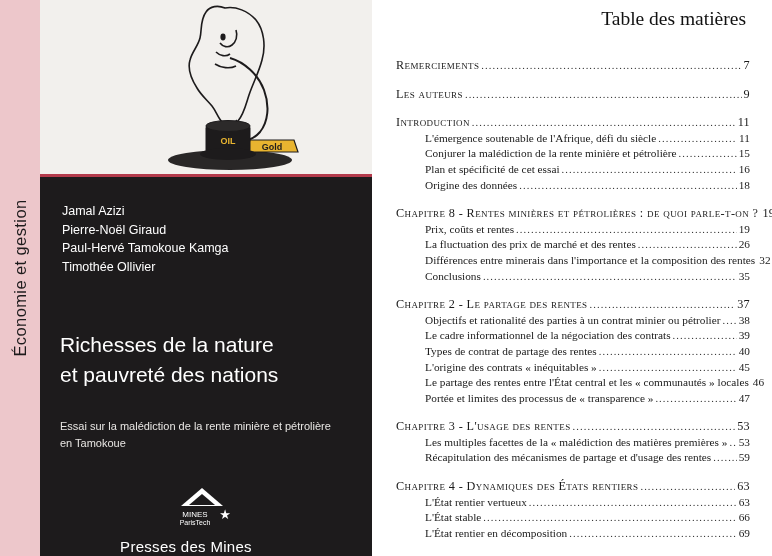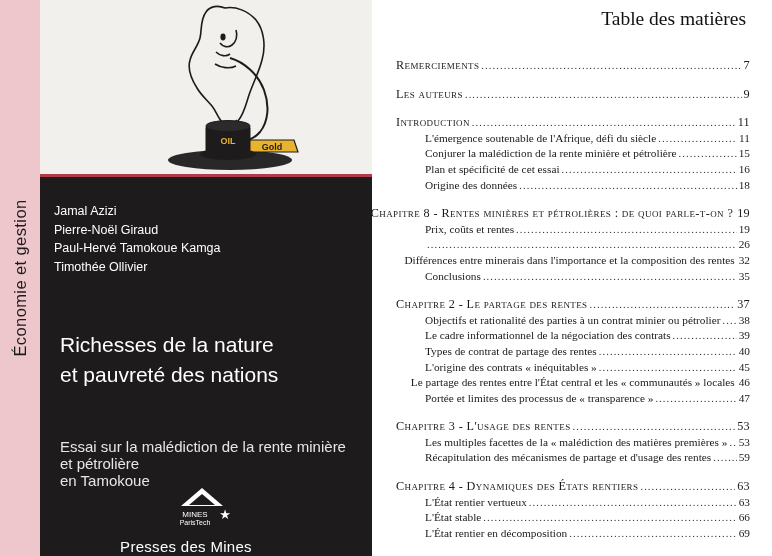--- a/index.html
+++ b/index.html
@@ -78,21 +78,21 @@
     top: 0;
     width: 332px;
     height: 175px;
     text-align: center;
   }
   .illus svg { display: block; }
 
   
   .authors {
     position: absolute;
-    left: 54px;
+    left: 62px;
     top: 202px;
     color: #ffffff;
     font-family: "Liberation Sans", sans-serif;
     font-size: 12.5px;
     line-height: 18.5px;
   }
   .authors div { white-space: nowrap; }
 
   .booktitle {
     position: absolute;
@@ -101,25 +101,25 @@
     width: 300px;
     color: #ffffff;
     font-family: "Liberation Sans", sans-serif;
     font-size: 21px;
     line-height: 30px;
     font-weight: 400;
   }
   .subtitle {
     position: absolute;
     left: 60px;
-    top: 438px;
+    top: 418px;
     width: 300px;
     color: #e8e6e3;
     font-family: "Liberation Sans", sans-serif;
-    font-size: 15px;
+    font-size: 11px;
     line-height: 17px;
   }
 
   .publisher-logo {
     position: absolute;
     left: 0;
     right: 0;
     top: 486px;
     text-align: center;
     padding-left: 32px;
@@ -159,21 +159,20 @@
     right: 22px;
     top: 58px;
   }
   .entry {
     display: flex;
     align-items: baseline;
     font-size: 11.3px;
     color: #1a1a1a;
     line-height: 15.6px;
     white-space: nowrap;
-    justify-content: flex-end;
   }
   .entry .label { flex: 0 0 auto; }
   .entry .dots {
     flex: 1 1 auto;
     overflow: hidden;
     white-space: nowrap;
     margin: 0 2px;
     letter-spacing: 1.1px;
     color: #2a2a2a;
     font-size: 10.5px;
@@ -321,20 +320,21 @@
           <span class="label">Chapitre 8 - Rentes minières et pétrolières : de quoi parle-t-on ?</span>
           <span class="dots">........................................................................................................................................................................................................</span>
           <span class="page-no">19</span>
         </div>
         <div class="entry lvl2">
           <span class="label">Prix, coûts et rentes</span>
           <span class="dots">........................................................................................................................................................................................................</span>
           <span class="page-no">19</span>
         </div>
         <div class="entry lvl2">
+          <span class="label">La fluctuation des prix de marché et des rentes</span>
           <span class="dots">........................................................................................................................................................................................................</span>
           <span class="page-no">26</span>
         </div>
         <div class="entry lvl2">
           <span class="label">Différences entre minerais dans l'importance et la composition des rentes</span>
           <span class="dots">........................................................................................................................................................................................................</span>
           <span class="page-no">32</span>
         </div>
         <div class="entry lvl2">
           <span class="label">Conclusions</span>

